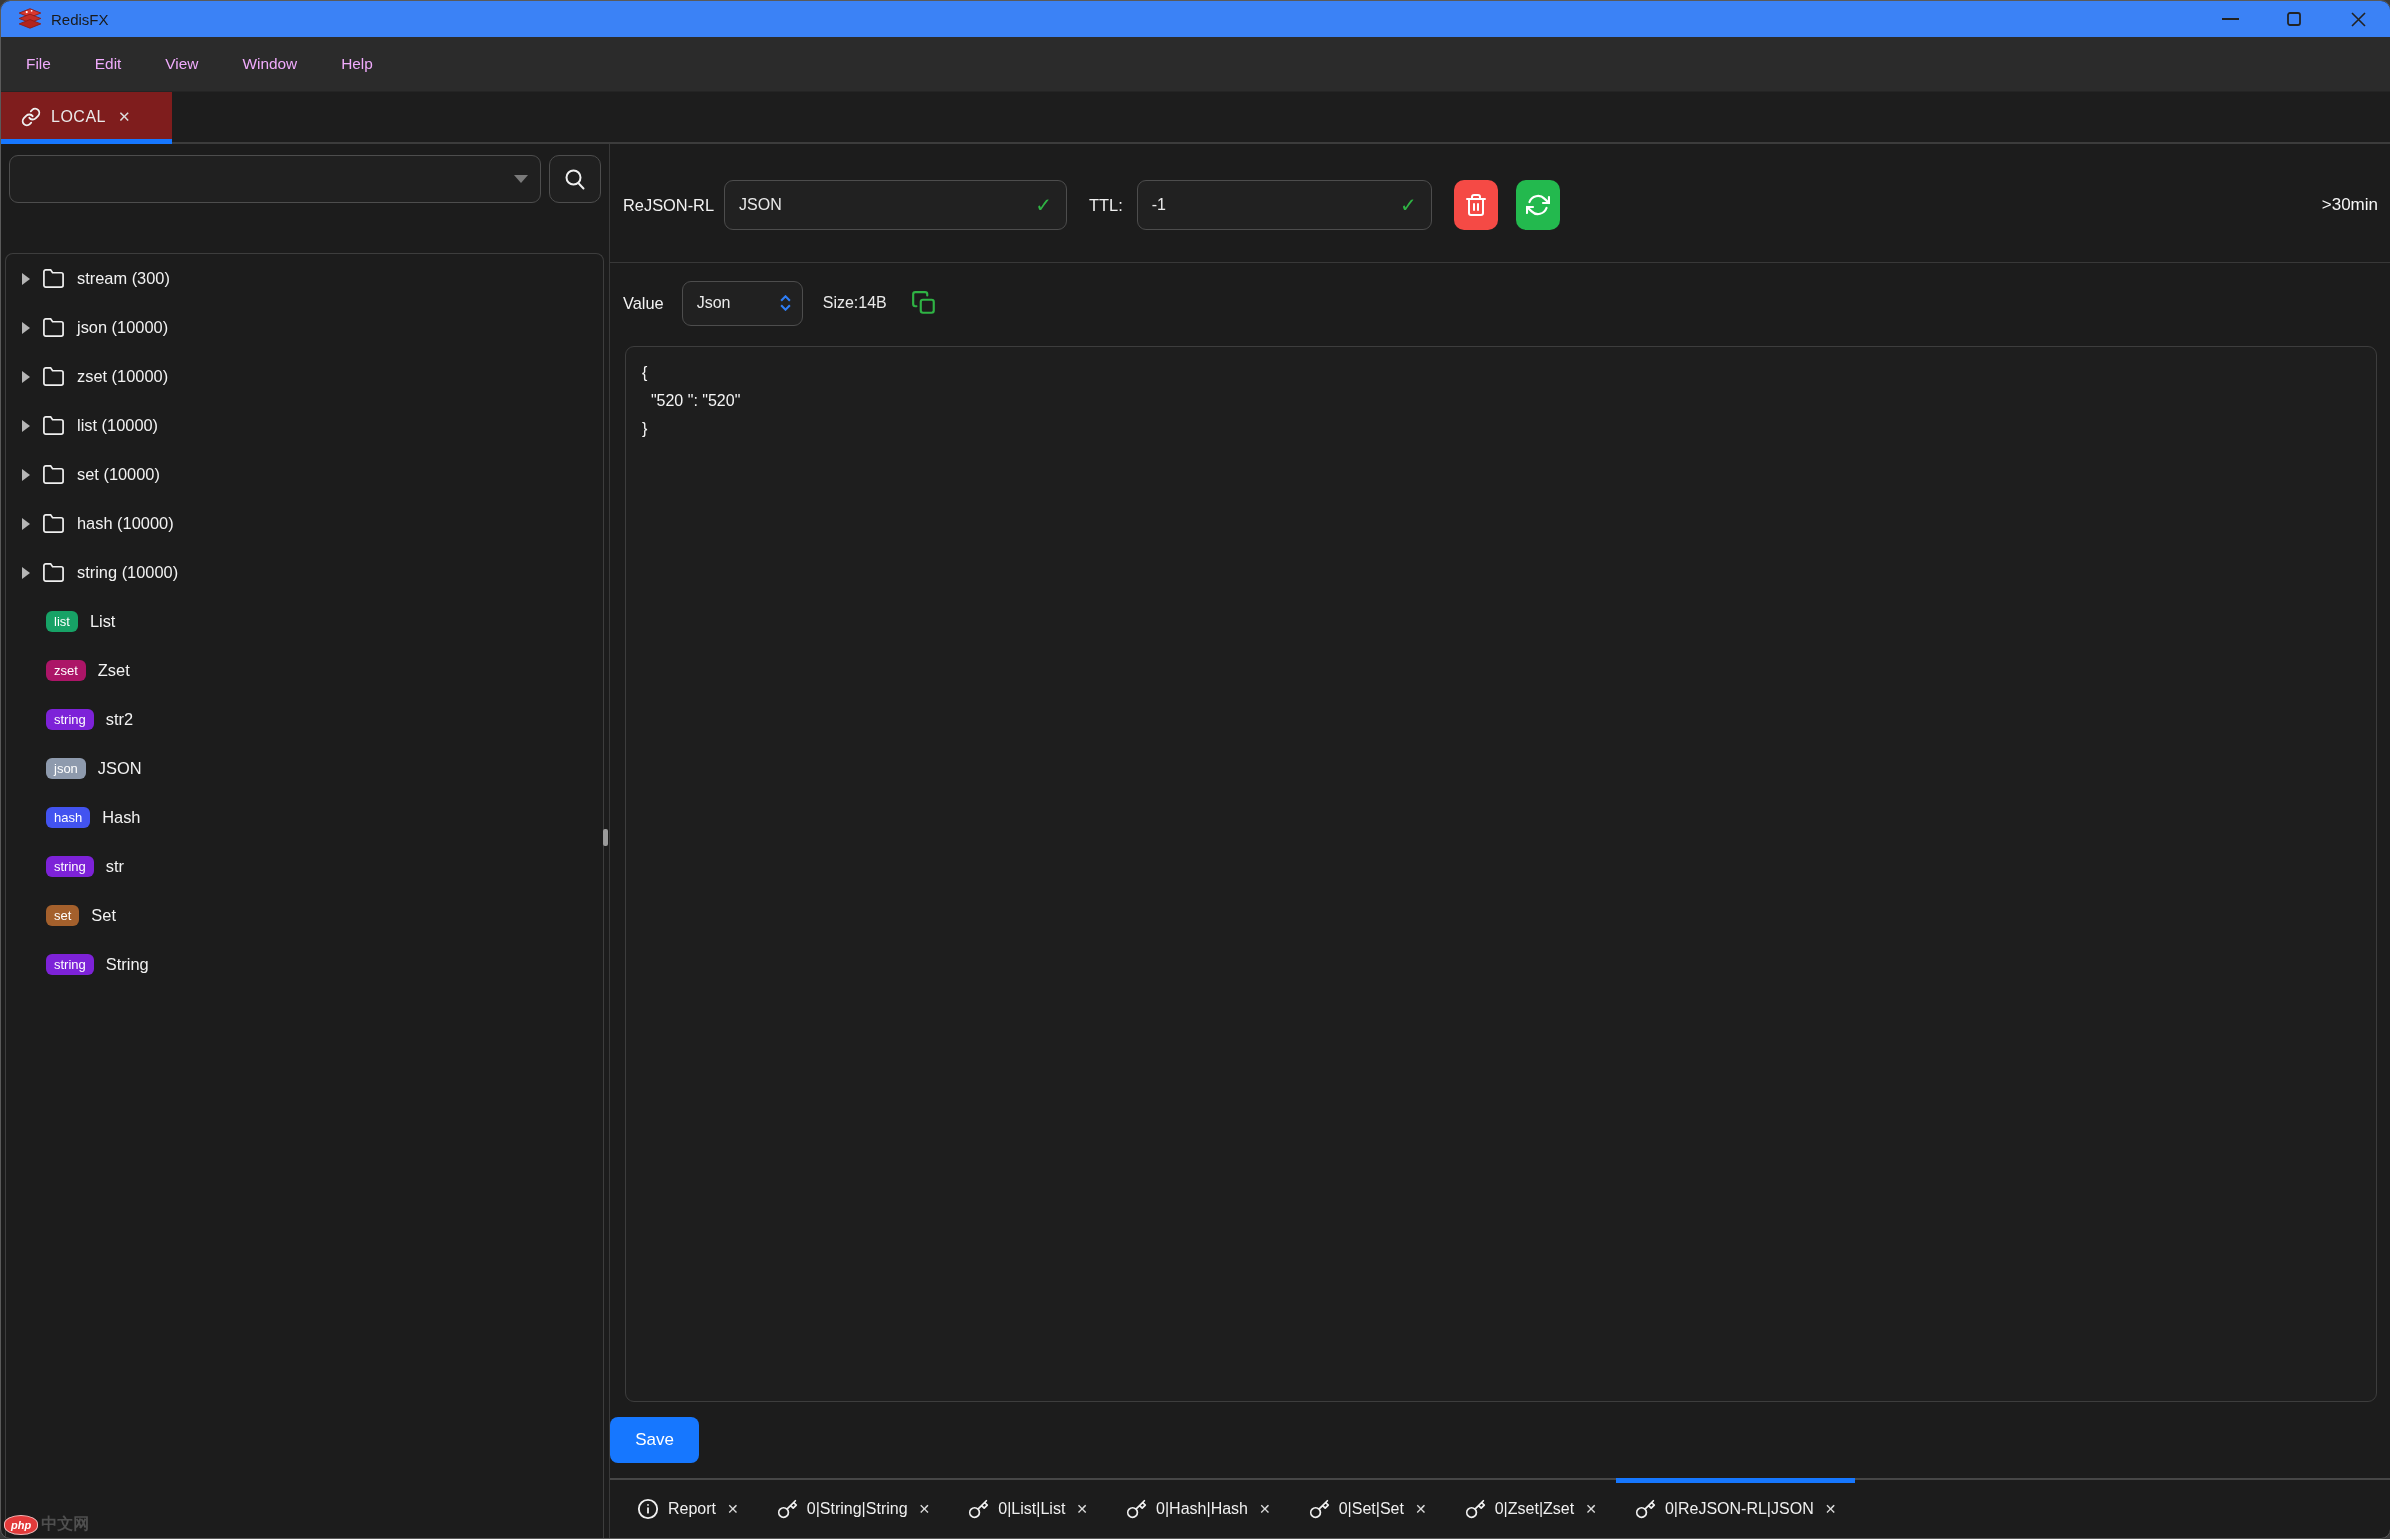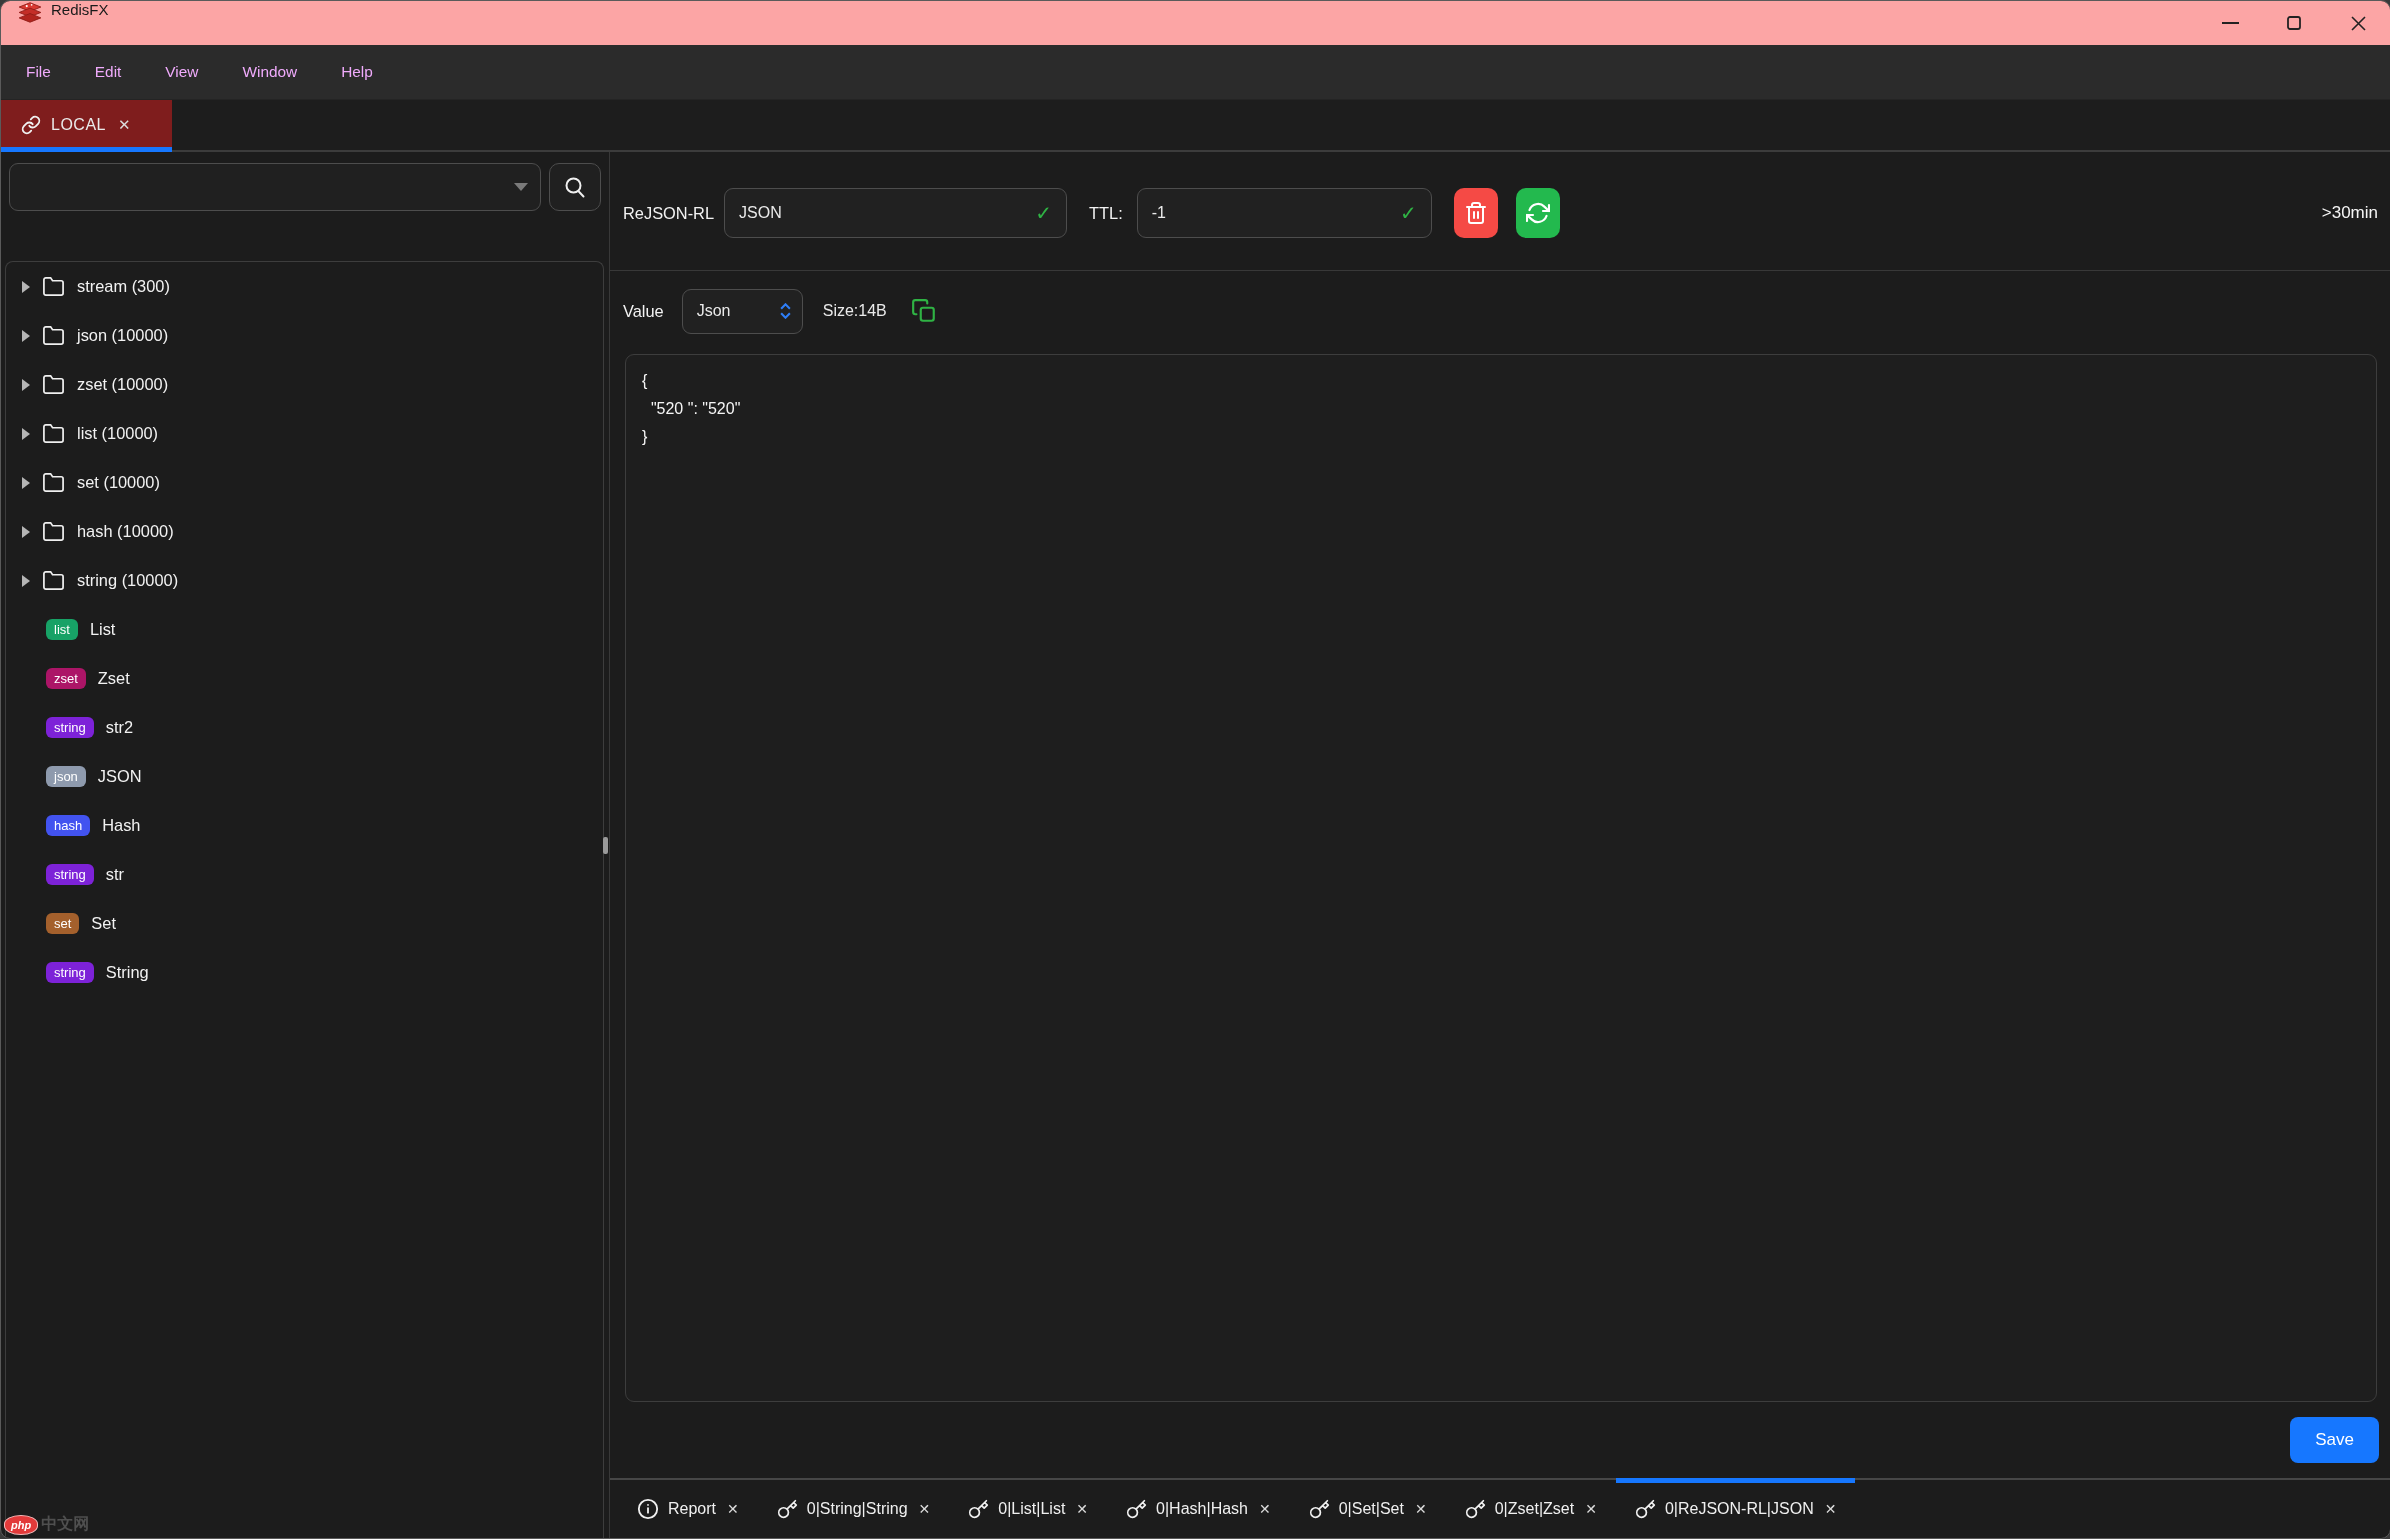--- a/index.html
+++ b/index.html
@@ -1,21 +1,21 @@
 <!DOCTYPE html>
 <html><head>
 <meta charset="utf-8">
 <style>
   * { margin:0; padding:0; box-sizing:border-box; }
   html,body { background:#3a3a3a; font-family:"Liberation Sans","DejaVu Sans",sans-serif; }
   .window{ width:2391px; height:1539px; background:#1c1c1c; border-radius:10px;
            border:1px solid #5a5a5a; overflow:hidden; display:flex; flex-direction:column; color:#eaeaea; }
 
   
-  .titlebar{ height:44px; background:#fca5a5; display:flex; padding:0 0 0 16px; flex:0 0 auto;}
+  .titlebar{ height:36px; background:#3b82f6; display:flex; align-items:center; padding:0 0 0 16px; flex:0 0 auto;}
   .titlebar .apptitle{ color:#1a1a1a; font-size:15px; margin-left:8px; }
   .win-controls{ margin-left:auto; display:flex; align-items:center; height:100%; }
   .win-btn{ width:64px; height:100%; display:flex; align-items:center; justify-content:center; color:#222; }
   .win-btn svg{ stroke:#222; }
 
   
   .menubar{ height:55px; background:#2b2b2b; display:flex; align-items:center; padding-left:25px; gap:44px; flex:0 0 auto; border-bottom:1px solid #242424;}
   .menu-item{ font-size:15.4px; color:#f0abfc; cursor:default; }
 
   
@@ -73,21 +73,21 @@
   .value-row{ height:80px; display:flex; align-items:center; padding-left:13px; gap:0; flex:0 0 auto; }
   .view-select{ width:121px; height:45px; background:#212121; border:1.5px solid #4d4d4d; border-radius:9px;
                 display:flex; align-items:center; padding:0 10px 0 14px; font-size:16px; margin-left:18px; }
   .size-lbl{ margin-left:20px; font-size:16px; }
   .copy-icon{ margin-left:24px; display:flex; }
 
   .editor{ flex:1; margin:3px 13px 0 15px; background:#1e1e1e; border:1px solid #3d3d3d; border-radius:9px;
            padding:12px 16px; font-size:16px; color:#f5f5f5; overflow:hidden; }
   .editor .line{ white-space:pre; line-height:28px; display:block; }
 
-  .save-row{ height:76px; display:flex; align-items:center; justify-content:flex-end; padding-right:11px; flex:0 0 auto; }
+  .save-row{ height:76px; display:flex; align-items:center; justify-content:flex-start; padding-right:11px; flex:0 0 auto; }
   .btn-save{ width:89px; height:46px; background:#1677ff; color:#fff; font-size:17px; border:none; border-radius:8px;
              display:flex; align-items:center; justify-content:center; }
 
   .bottom-tabs{ height:60px; border-top:2px solid #464646; display:flex; align-items:stretch; padding-left:8px; flex:0 0 auto; }
   .btab{ display:flex; align-items:center; gap:9px; padding:0 19px; position:relative; font-size:16px; color:#f0f0f0; }
   .btab.active::before{ content:""; position:absolute; top:-2px; left:0; right:0; height:5px; background:#1677ff; }
   .btab .tab-close{ font-size:14px; }
   svg{ display:block; }
 </style>
 </head>

